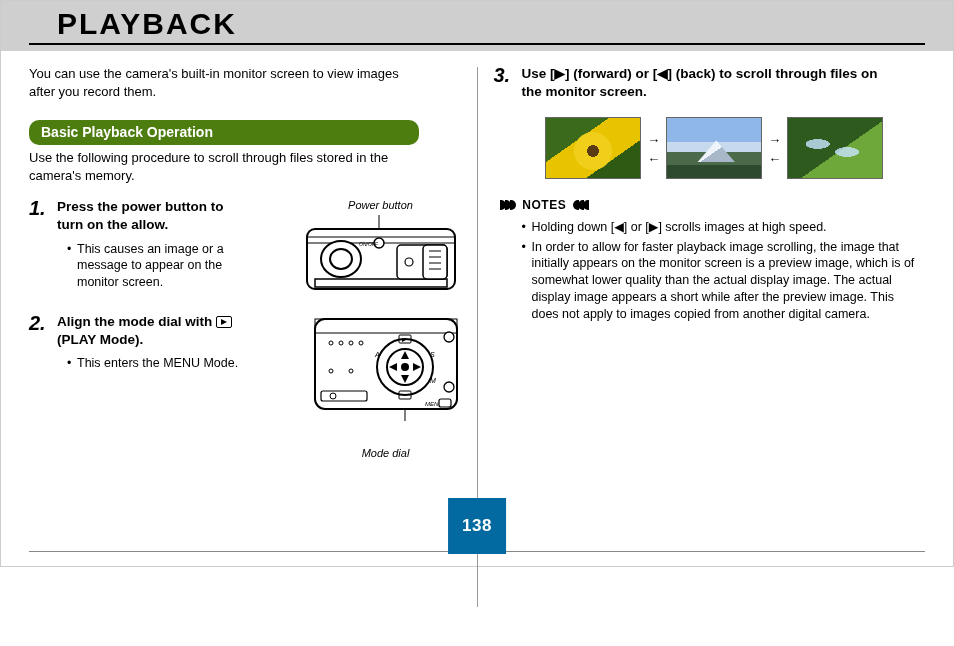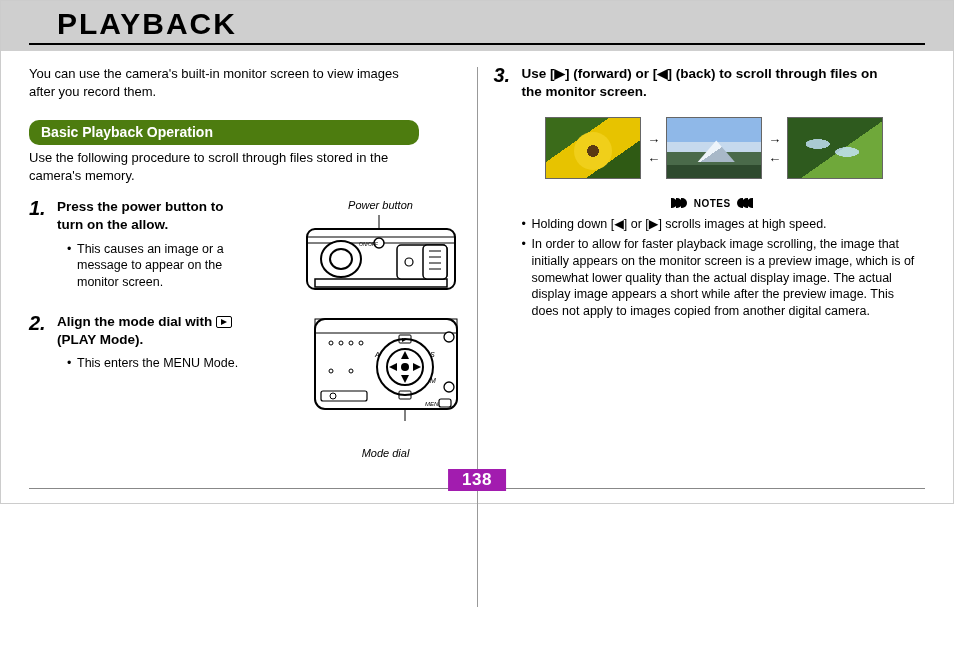--- a/index.html
+++ b/index.html
@@ -1,17 +1,17 @@
 <!DOCTYPE html>
 <html><head>
 <meta charset="utf-8">
 <style>
   * { box-sizing: border-box; margin: 0; padding: 0; }
   html, body { width: 954px; height: 646px; font-family: Arial, Helvetica, sans-serif; background: #fff; color: #000; }
-  .page { width: 954px; height: 504px; position: relative; padding: 0; border: 1px solid #ccc; }
+  .page { width: 954px; height: 567px; position: relative; padding: 0; border: 1px solid #ccc; }
   .title-bar { background: #cfcfcf; padding: 4px 0 6px 0; }
   .title-inner { border-bottom: 2px solid #000; margin: 0 28px; padding-bottom: 2px; }
   .title { font-size: 30px; font-weight: 900; letter-spacing: 2px; padding: 2px 0 0 28px; }
   .body { display: flex; padding: 14px 28px 0 28px; }
   .col { flex: 1; font-size: 13px; line-height: 1.35; }
   .col-l { padding-right: 16px; }
   .col-r { padding-left: 16px; }
   .divider { width: 0; border-left: 1px solid #999; margin: 2px 0 0 0; height: 540px; }
   .intro { margin-bottom: 20px; max-width: 390px; }
   .section-hdr { background: #4d7c0f; color: #fff; font-weight: bold; border-radius: 10px; padding: 3px 12px; display: inline-block; min-width: 390px; font-size: 14px; margin-bottom: 4px; }
@@ -37,29 +37,29 @@
   .thumb1 { background: linear-gradient(145deg,#3b6b1a 0 35%, #e7c300 35% 70%, #2f5a14 70% 100%); }
   .thumb1::after { content:""; position:absolute; left:28px; top:14px; width:38px; height:38px; background:radial-gradient(circle at 50% 50%, #5a3a12 0 22%, #f0cf1a 22% 100%); border-radius:50%; }
   .thumb2 { background: linear-gradient(to bottom, #8fb8e8 0 40%, #c6d9ed 40% 56%, #4a6a4a 56% 78%, #2e4a2e 78% 100%); }
   .thumb2::after { content:""; position:absolute; left:30px; top:22px; width:38px; height:22px; background: linear-gradient(145deg,#eef4fa 0 50%, #a8b8c8 50% 100%); clip-path: polygon(0 100%, 50% 0, 100% 100%); }
   .thumb3 { background: linear-gradient(145deg,#2e5a1e 0 55%, #6fa83a 55% 100%); }
   .thumb3::after { content:""; position:absolute; left:4px; top:6px; width:86px; height:50px; background:
      radial-gradient(ellipse 20px 8px at 30% 40%, rgba(200,230,255,.8) 0 60%, transparent 61%),
      radial-gradient(ellipse 20px 8px at 64% 56%, rgba(200,230,255,.8) 0 60%, transparent 61%);
   }
   .arr-col { display:flex; flex-direction:column; gap:2px; font-size:13px; }
-  .notes-hdr { font-weight:900; font-size:10px; letter-spacing:.5px; margin: 0 0 4px 0; text-align: center; }
+  .notes-hdr { font-weight:900; font-size:12px; letter-spacing:.5px; margin: 0 0 4px 0; }
   .notes-deco-r { display:inline-block; vertical-align:-1px; margin-right:4px;}
   .notes-deco-l { display:inline-block; vertical-align:-1px; margin-left:4px;}
   .semi { display:inline-block; width:6px; height:10px; background:#000; border-radius: 0 6px 6px 0; margin-right:-1px;}
   .semi.l { border-radius: 6px 0 0 6px; margin-left:-1px; margin-right:0;}
   .notes-list li { max-width: 400px; }
   .page-num-wrap { position:absolute; left:0; right:0; bottom:14px; }
   .hr-full { border:none; border-top:1px solid #888; margin:0 28px; }
-  .page-num { position:absolute; left:50%; transform:translateX(-50%); bottom:-2px; background:#a21caf; color:#fff; font-weight:900; font-size:17px; padding:1px 14px; letter-spacing:.5px;}
+  .page-num { position:absolute; left:50%; transform:translateX(-50%); bottom:-2px; background:#0369a1; color:#fff; font-weight:900; font-size:17px; padding:18px 14px; letter-spacing:.5px;}
 </style>
 </head>
 <body>
 
 <div class="page">
 
   <div class="title-bar">
     <div class="title-inner">
       <div class="title">PLAYBACK</div>
     </div>

